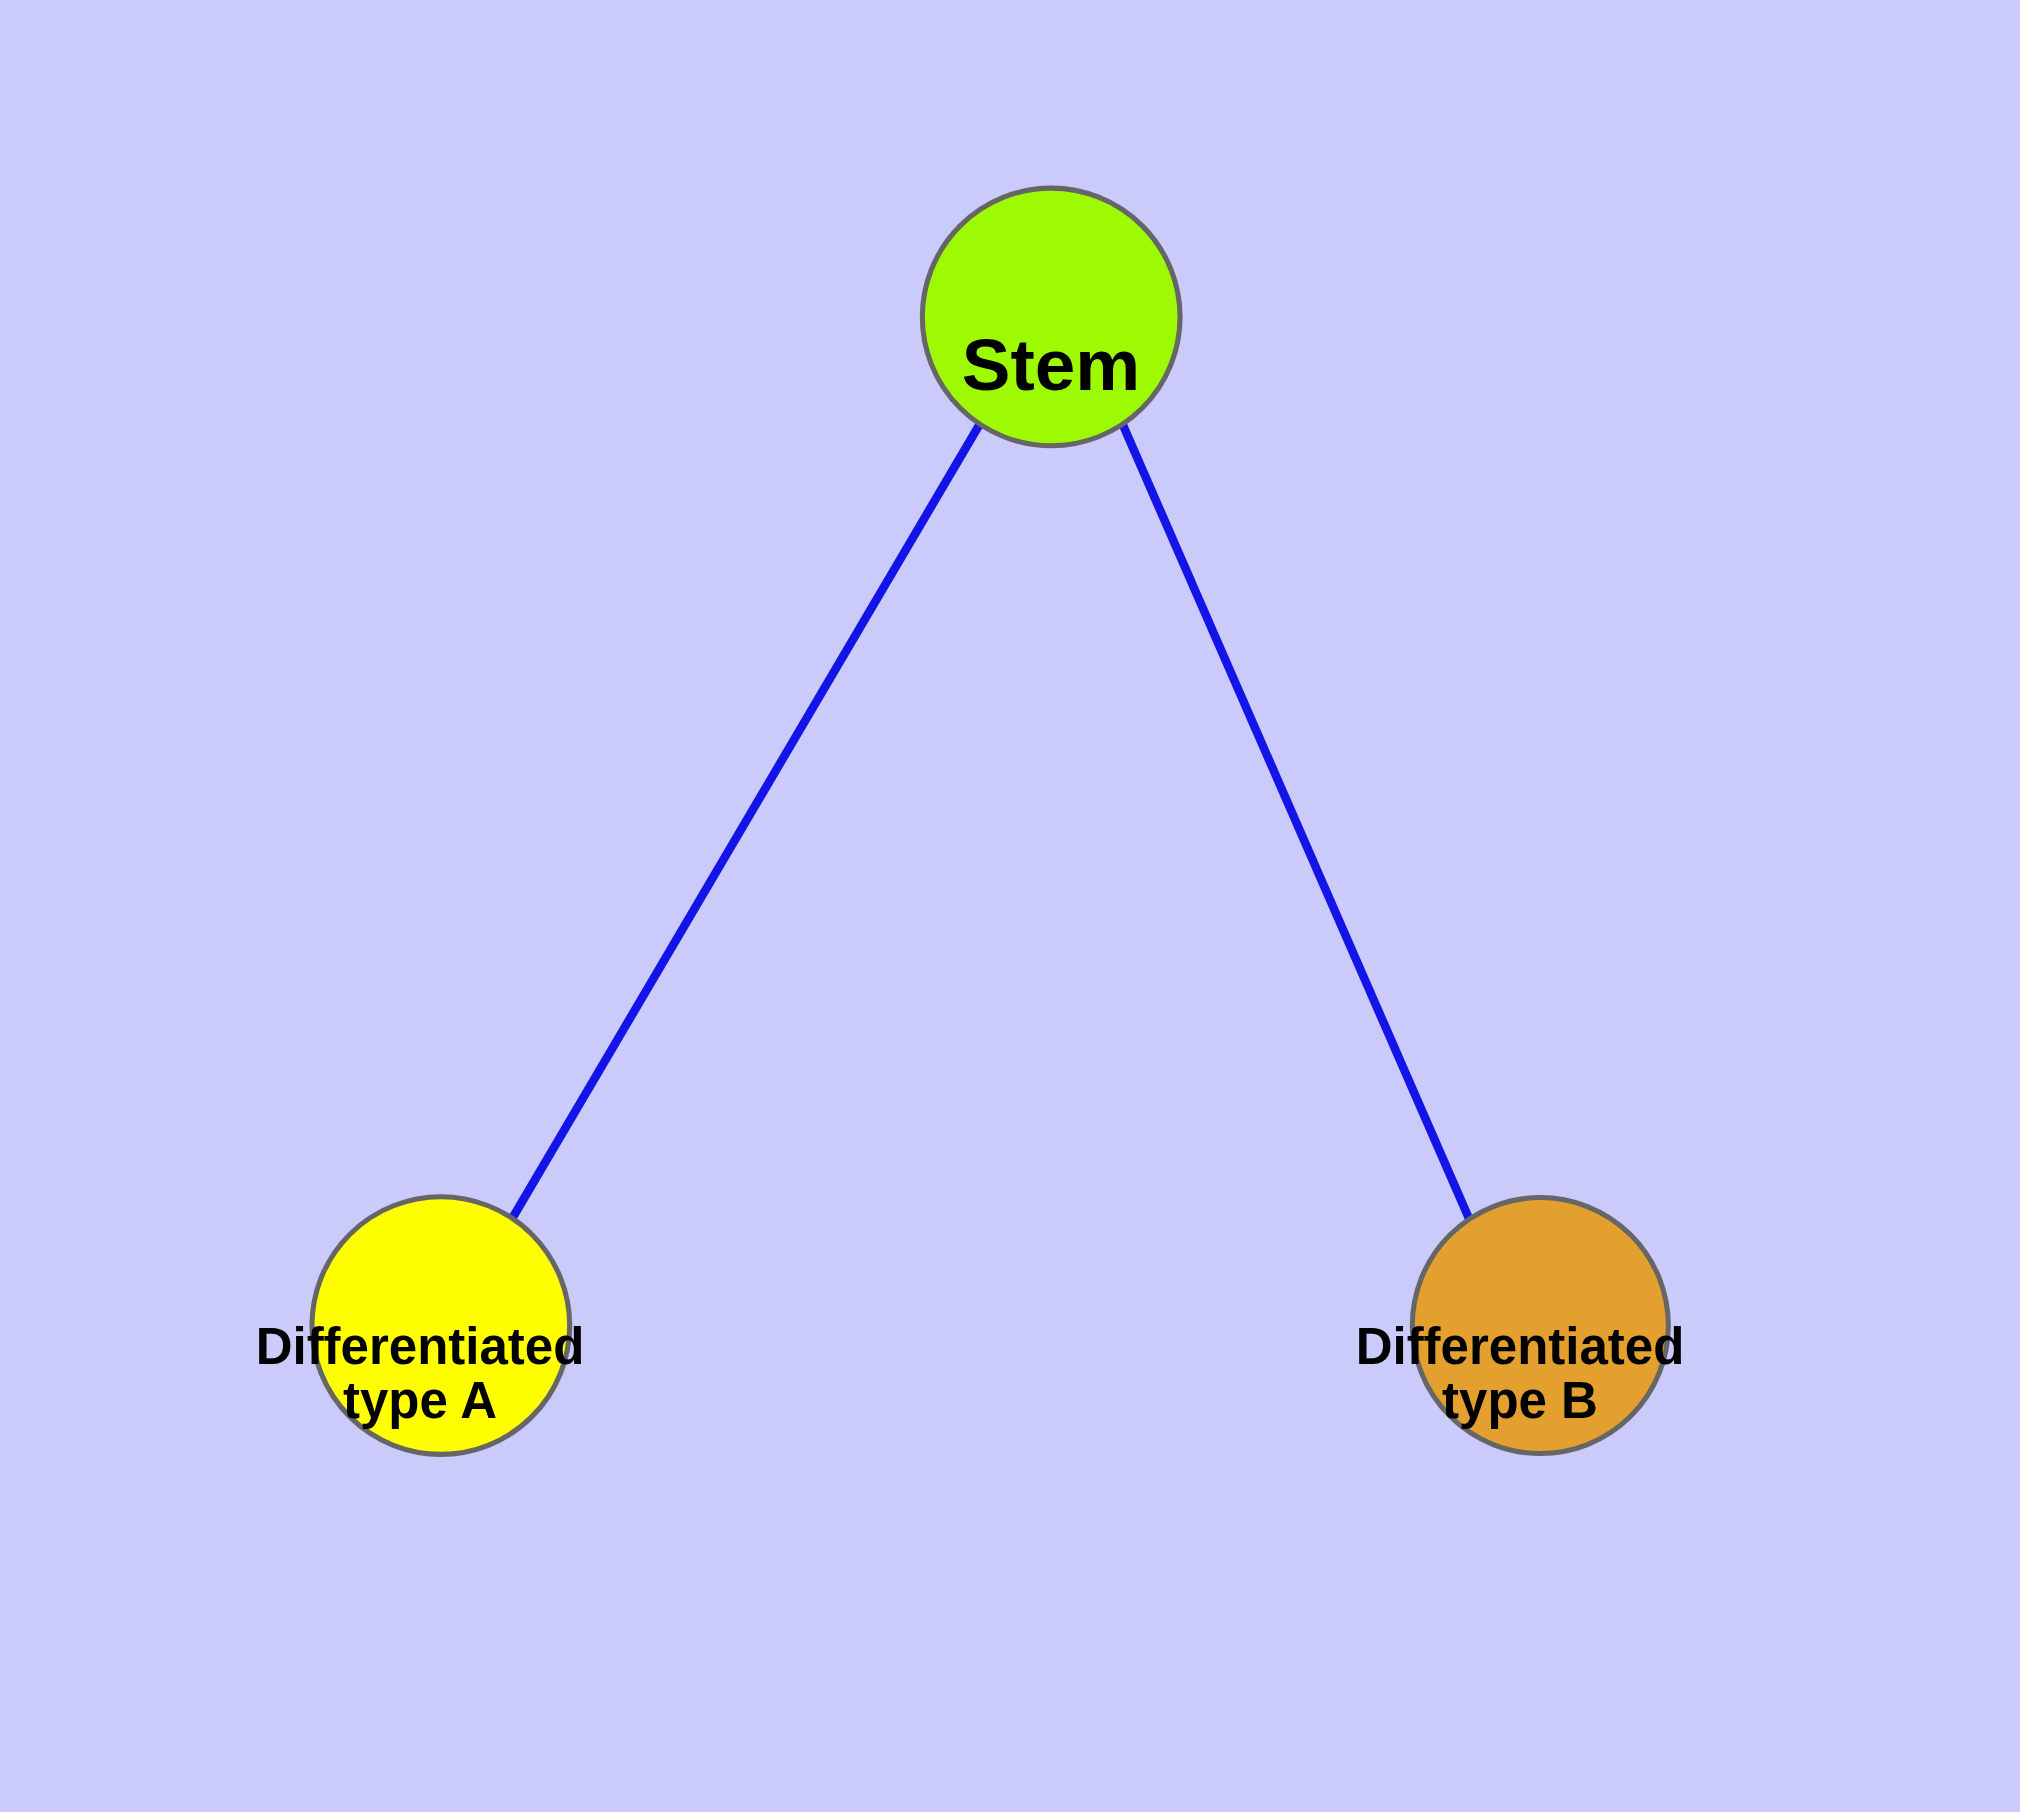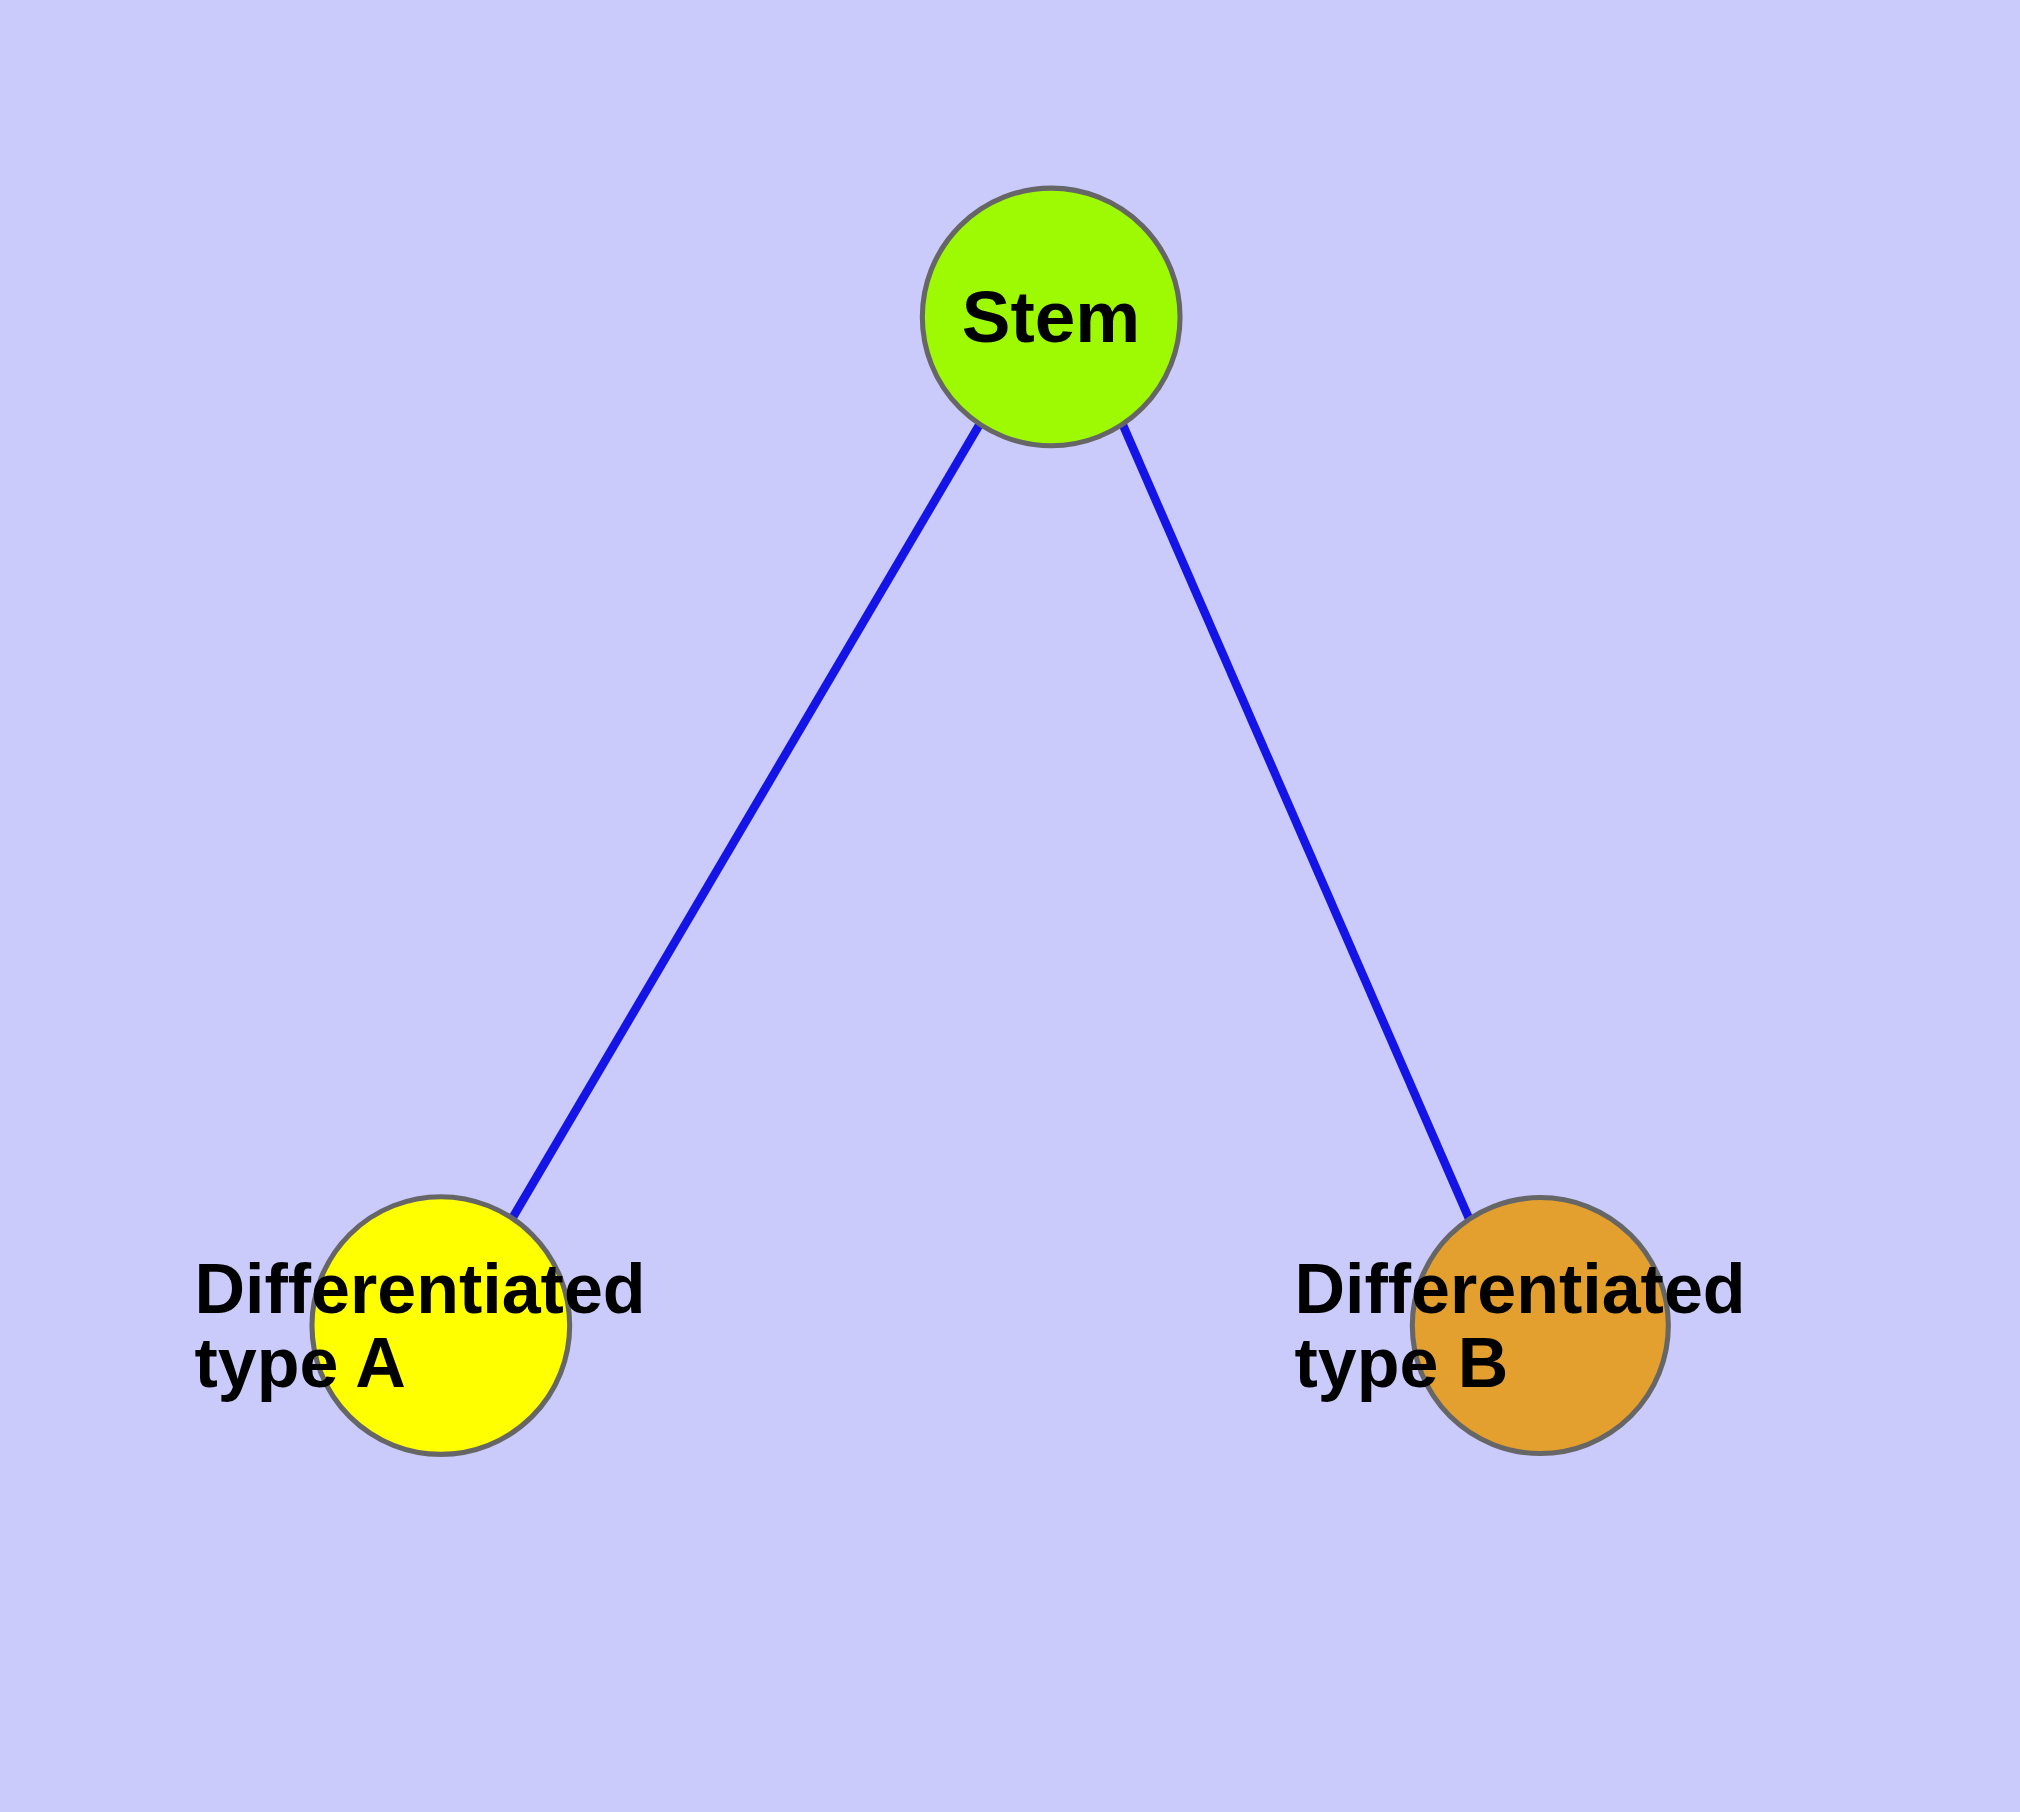--- a/index.html
+++ b/index.html
@@ -24,29 +24,30 @@
   }
   #graph-svg {
     position: absolute;
     left: 0;
     top: 0;
     width: 2021px;
     height: 1812px;
   }
   .node-label {
     position: absolute;
-    text-align: left;
+    text-align: center;
     color: #000000;
     font-weight: bold;
     line-height: 1.06;
     white-space: pre;
     pointer-events: none;
     transform: translate(-50%, -50%);
+    margin-top: 48px;
   }
-  .label-big { font-size: 70px; }
+  .label-big { font-size: 51px; }
   .label-stem { font-size: 73px; }
 </style>
 </head>
 <body>
 
 <div id="canvas" style="width: 2021px; height: 1812px;">
 
   <div id="bg-rect" style="background: rgb(203, 203, 251);"></div>
 
   <svg id="graph-svg" viewBox="0 0 2384 2138" preserveAspectRatio="none">

